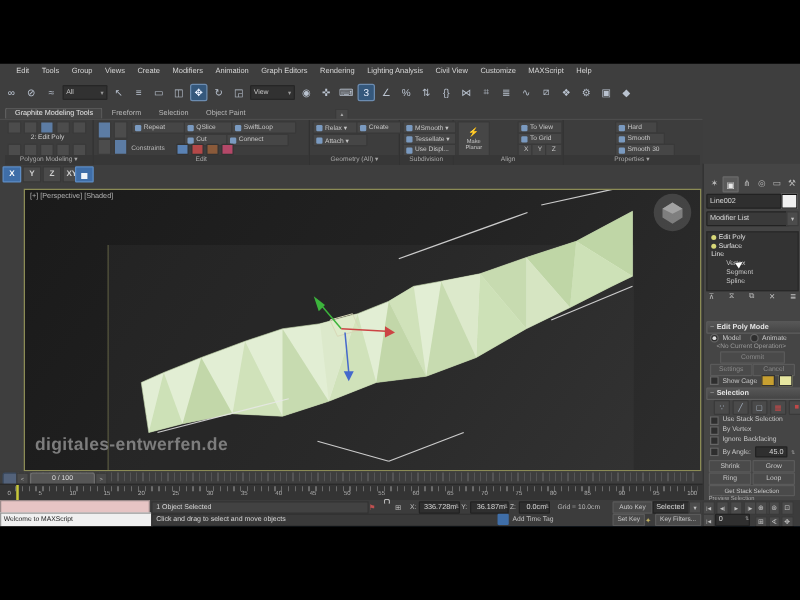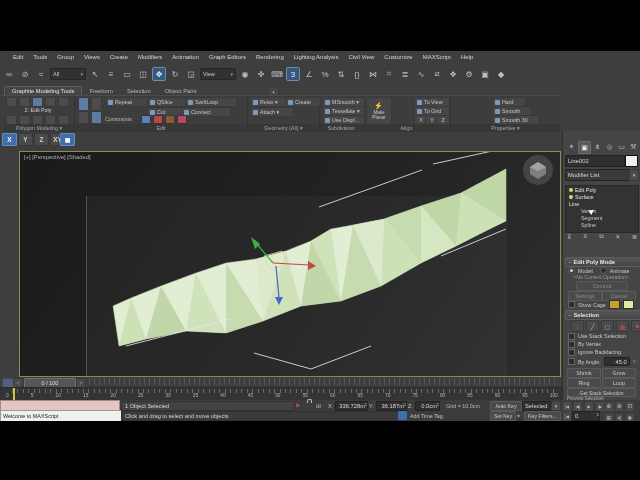--- a/index.html
+++ b/index.html
@@ -507,20 +507,21 @@
           <polygon points="259,153 255,145 263,145" fill="#4468cc"></polygon>
         </g>
 
         <g transform="translate(502,2)" opacity="0.85">
           <circle cx="16" cy="16" r="15" fill="#4a4a4a"></circle>
           <polygon points="8,13 16,8 24,13 24,20 16,25 8,20" fill="#8e8e8e"></polygon>
           <polygon points="8,13 16,8 24,13 16,17" fill="#b8b8b8"></polygon>
         </g>
       </svg>
       <div class="vp-label">[+] [Perspective] [Shaded]</div>
+      <div class="watermark">digitales-entwerfen.de</div>
     </div>
 
     <div class="cpanel">
       <div class="cp-tabs">
 
       <span class="cp-tab">✶</span>
           <span class="cp-tab active">▣</span>
           <span class="cp-tab">⋔</span>
           <span class="cp-tab">◎</span>
           <span class="cp-tab">▭</span>

